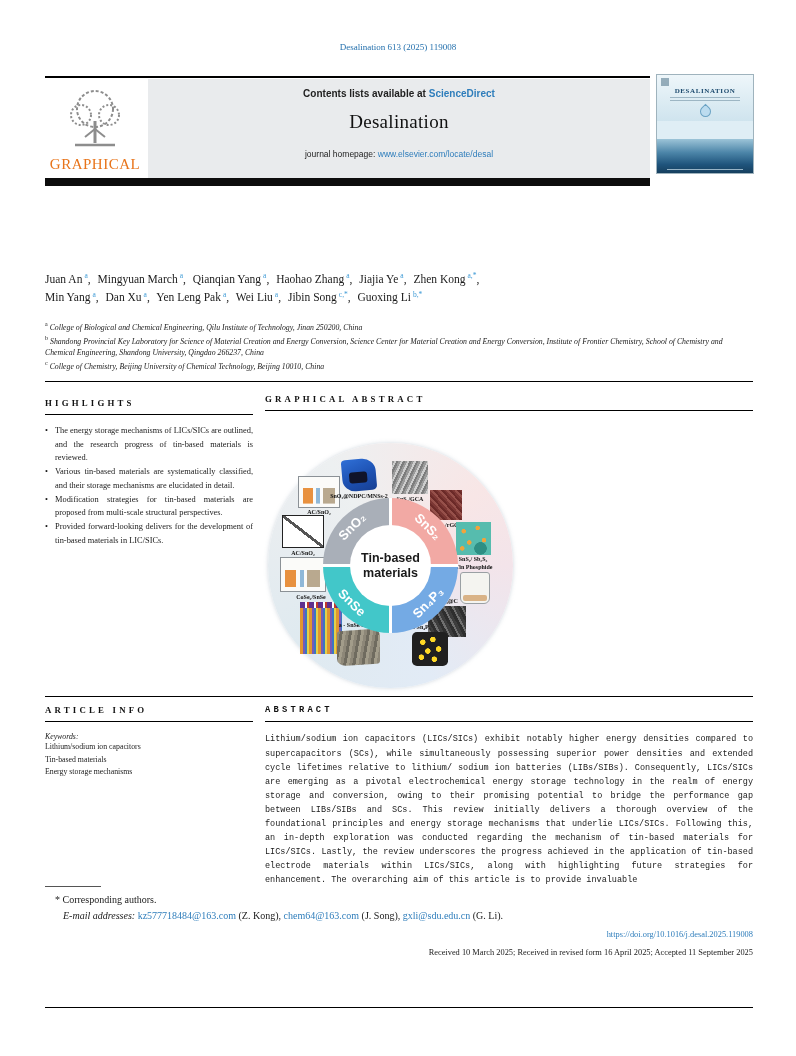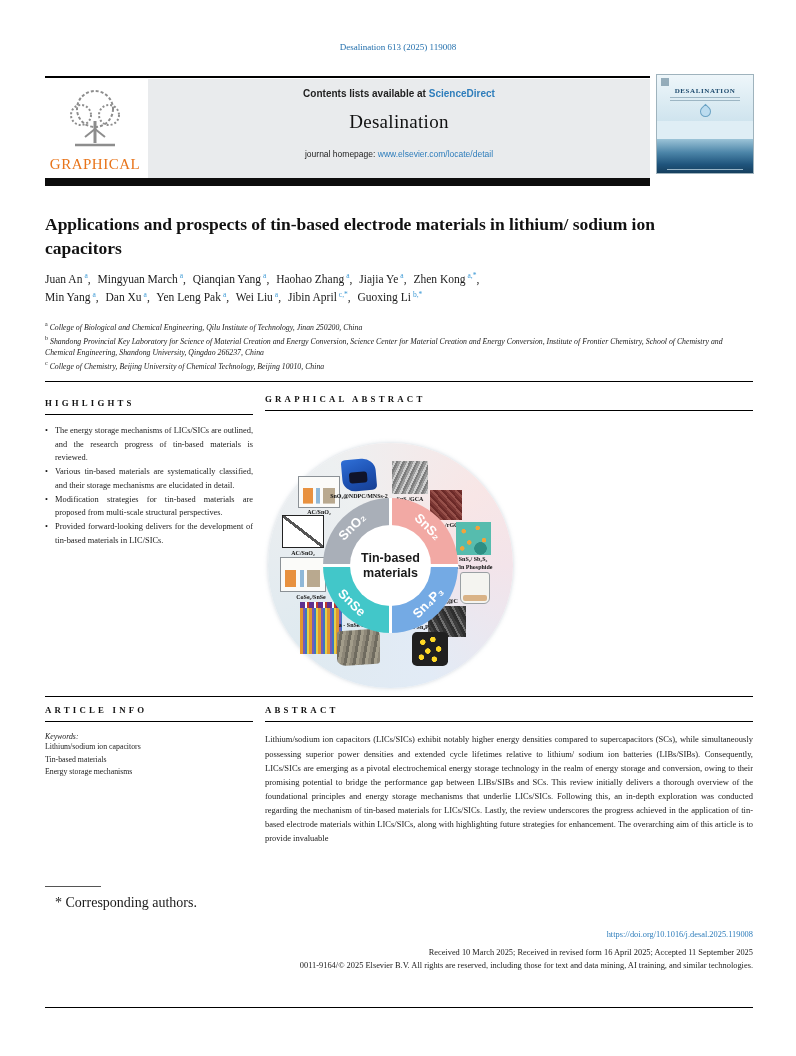--- a/index.html
+++ b/index.html
@@ -105,26 +105,26 @@
     background-image:linear-gradient(to top right, transparent 47%, #555 47% 53%, transparent 53%); }
   .t-schem { background:#fbfbf9; border:1px solid #8b9196;
     background-image:linear-gradient(#e8913f,#e8913f), linear-gradient(#8fb8d8,#8fb8d8), linear-gradient(#b9a98f,#b9a98f);
     background-size:26% 52%, 10% 52%, 30% 52%; background-position:12% 78%, 48% 78%, 86% 78%; background-repeat:no-repeat; }
 
   
   .rule2 { top:696px; left:45px; width:708px; height:1.2px; background:#000; }
   .info-col { top:705px; left:45px; width:208px; }
   .kw-label { margin-top:10px; font-size:7.8px; font-style:italic; }
   .kw-item { font-size:7.8px; line-height:1.6; }
-  .abs-col { top:705px; left:265px; width:488px; }
+  .abs-col { top:705px; left:265px; width:488px;font-family:Liberation Mono, monospace; }
   .abs-text { margin-top:10px; font-size:8.5px; line-height:1.66; text-align:justify; }
 
   
   .fn-rule { top:886px; left:45px; width:56px; height:1px; background:#555; }
-  .fn-block { top:892px; left:45px; width:708px; font-size:14px; line-height:1.6; }
+  .fn-block { top:892px; left:45px; width:708px; font-size:10px; line-height:1.6; }
   .fn-corresponding { padding-left:10px; }
   .fn-emails { padding-left:18px; }
   .fn-emails .elabel { font-style:italic; }
   .footer-block { top:928px; left:45px; width:708px; font-size:8.4px; line-height:1.62;text-align:right; }
   .footer-doi { display:block; margin-bottom:4px; }
   .rule-bottom { top:1007px; left:45px; width:708px; height:1.2px; background:#000; }
 
   
   .tree-svg { display:block; margin:6px auto 0; }
 </style>
@@ -147,52 +147,51 @@
         <path d="M36 44 L26 52 M36 44 L46 52"></path>
         <path d="M16 60 H56" stroke-width="2.5"></path>
       </g>
     </svg>
     <div class="elsevier-word">GRAPHICAL</div>
   </div>
 
   <div class="abs banner-gray">
     <div class="banner-contents"><span>Contents lists available at </span><span class="link">ScienceDirect</span></div>
     <div class="banner-journal">Desalination</div>
-    <div class="banner-homepage"><span>journal homepage: </span><span class="link">www.elsevier.com/locate/detail</span></div>
+    <div class="banner-homepage"><span>journal homepage: </span><span class="link">www.elsevier.com/locate/desal</span></div>
   </div>
 
   <div class="abs cover">
     <div class="cover-top">
       <div class="cover-logo"></div>
       <div class="cover-title">DESALINATION</div>
       <div class="cover-sub"></div>
       <div class="cover-drop"></div>
     </div>
     <div class="cover-sea"></div>
   </div>
 
   <div class="abs blackbar"></div>
 
-  <h1 class="abs art-title">Applications and prospects of tin-based electrode materials in lithium/ sodium ion capacitors</h1>
 
   <div class="abs authors">
     <div>
       <span><span>Juan An</span><sup>a</sup><span class="sep">,</span></span>
       <span><span>Mingyuan March</span><sup>a</sup><span class="sep">,</span></span>
       <span><span>Qianqian Yang</span><sup>a</sup><span class="sep">,</span></span>
       <span><span>Haohao Zhang</span><sup>a</sup><span class="sep">,</span></span>
       <span><span>Jiajia Ye</span><sup>a</sup><span class="sep">,</span></span>
       <span><span>Zhen Kong</span><sup>a,*</sup><span class="sep">,</span></span>
     </div>
     <div>
       <span><span>Min Yang</span><sup>a</sup><span class="sep">,</span></span>
       <span><span>Dan Xu</span><sup>a</sup><span class="sep">,</span></span>
       <span><span>Yen Leng Pak</span><sup>a</sup><span class="sep">,</span></span>
       <span><span>Wei Liu</span><sup>a</sup><span class="sep">,</span></span>
-      <span><span>Jibin April</span><sup>c,*</sup><span class="sep">,</span></span>
+      <span><span>Jibin Song</span><sup>c,*</sup><span class="sep">,</span></span>
       <span><span>Guoxing Li</span><sup>b,*</sup><span class="sep"></span></span>
     </div>
   </div>
 
   <div class="abs affils">
     <div><sup>a</sup><span>College of Biological and Chemical Engineering, Qilu Institute of Technology, Jinan 250200, China</span></div>
     <div><sup>b</sup><span>Shandong Provincial Key Laboratory for Science of Material Creation and Energy Conversion, Science Center for Material Creation and Energy Conversion, Institute of Frontier Chemistry, School of Chemistry and Chemical Engineering, Shandong University, Qingdao 266237, China</span></div>
     <div><sup>c</sup><span>College of Chemistry, Beijing University of Chemical Technology, Beijing 10010, China</span></div>
   </div>
 
@@ -267,23 +266,23 @@
 
   <div class="abs abs-col">
     <div class="sec-head">ABSTRACT</div>
     <div class="sec-rule"></div>
     <div class="abs-text">Lithium/sodium ion capacitors (LICs/SICs) exhibit notably higher energy densities compared to supercapacitors (SCs), while simultaneously possessing superior power densities and extended cycle lifetimes relative to lithium/ sodium ion batteries (LIBs/SIBs). Consequently, LICs/SICs are emerging as a pivotal electrochemical energy storage technology in the realm of energy storage and conversion, owing to their promising potential to bridge the performance gap between LIBs/SIBs and SCs. This review initially delivers a thorough overview of the foundational principles and energy storage mechanisms that underlie LICs/SICs. Following this, an in-depth exploration was conducted regarding the mechanism of tin-based materials for LICs/SICs. Lastly, the review underscores the progress achieved in the application of tin-based electrode materials within LICs/SICs, along with highlighting future strategies for enhancement. The overarching aim of this article is to provide invaluable</div>
   </div>
 
   <div class="abs fn-rule"></div>
   <div class="abs fn-block">
     <div class="fn-corresponding"><span>*</span><span> Corresponding authors.</span></div>
+    <div class="fn-emails"><span class="elabel">E-mail addresses: </span><span class="link">kz577718484@163.com</span><span> (Z. Kong), </span><span class="link">chem64@163.com</span><span> (J. Song), </span><span class="link">gxli@sdu.edu.cn</span><span> (G. Li).</span></div>
   </div>
 
   <div class="abs footer-block">
     <span class="link footer-doi">https://doi.org/10.1016/j.desal.2025.119008</span>
     <div>Received 10 March 2025; Received in revised form 16 April 2025; Accepted 11 September 2025</div>
-    <div>0011-9164/© 2025 Elsevier B.V. All rights are reserved, including those for text and data mining, AI training, and similar technologies.</div>
   </div>
 
   <div class="abs rule-bottom"></div>
 
 </div>
 
 </body></html>

